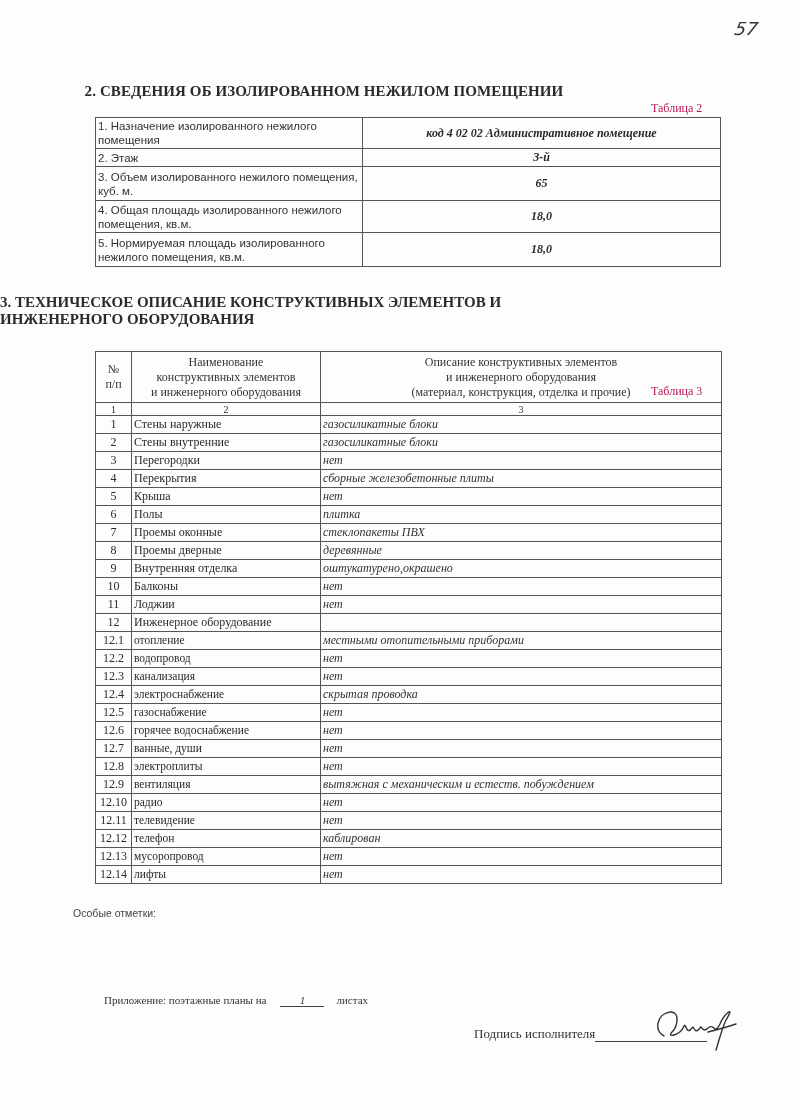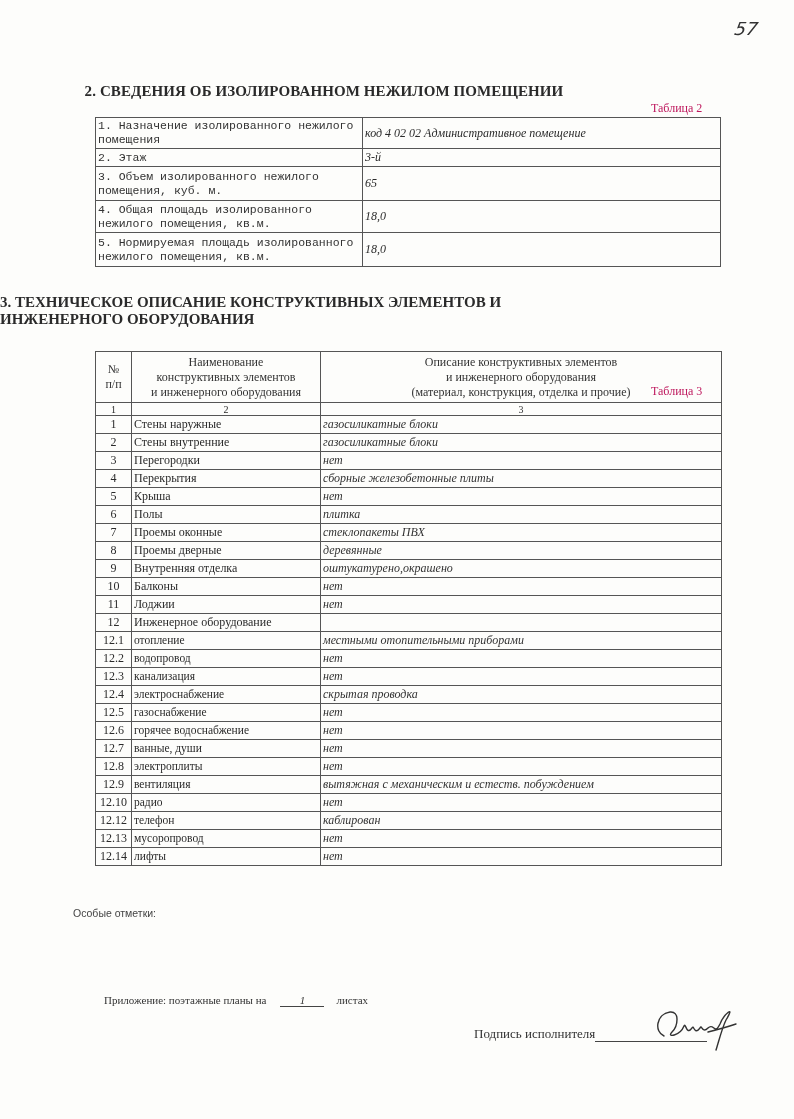--- a/index.html
+++ b/index.html
@@ -11,22 +11,22 @@
   .page-num { left: 735px; top: 18px; font-family: "DejaVu Sans", sans-serif; font-size: 18px; color: #333; font-style: italic; transform: skewX(-10deg); }
   .h2 { left: 0; width: 648px; top: 83px; text-align: center; font-weight: bold; font-size: 15px; letter-spacing: 0.1px; }
   .tcap { font-size: 12px; color: #be185d; }
   .tcap2 { left: 651px; top: 101px; }
   .tcap3 { left: 651px; top: 338px; margin-top: 46px; }
 
   table { border-collapse: collapse; position: absolute; }
   td { border: 1px solid #555; padding: 0 2px; font-size: 12px; vertical-align: middle; }
 
   #t2 { left: 95px; top: 117px; width: 626px; }
-  #t2 td.l { width: 262px; font-family: Liberation Mono, monospace; font-size: 11.5px; line-height: 14px; color: #333; }
-  #t2 td.v { text-align: left; font-style: italic; font-weight: normal; font-size: 12px; }
+  #t2 td.l { width: 262px; font-family: Liberation Sans, sans-serif; font-size: 11.5px; line-height: 14px; color: #333; }
+  #t2 td.v { text-align: center; font-style: italic; font-weight: bold; font-size: 12px; }
   #t2 tr.r1 td { height: 30px; }
   #t2 tr.r2 td { height: 17px; }
   #t2 tr.r3 td { height: 33px; }
   #t2 tr.r4 td { height: 31px; }
   #t2 tr.r5 td { height: 33px; }
 
   .h3 { left: 0; width: 794px; top: 294px; text-align: left; font-weight: bold; font-size: 15px; line-height: 17px; }
 
   #t3 { left: 95px; top: 351px; width: 627px; }
   #t3 td { height: 17px; line-height: 15px; }
@@ -212,20 +212,25 @@
         <td class="n">12.9</td>
         <td class="k sub">вентиляция</td>
         <td class="d">вытяжная с механическим и естеств. побуждением</td>
       </tr>
       <tr>
         <td class="n">12.10</td>
         <td class="k sub">радио</td>
         <td class="d">нет</td>
       </tr>
       <tr>
+        <td class="n">12.11</td>
+        <td class="k sub">телевидение</td>
+        <td class="d">нет</td>
+      </tr>
+      <tr>
         <td class="n">12.12</td>
         <td class="k sub">телефон</td>
         <td class="d">каблирован</td>
       </tr>
       <tr>
         <td class="n">12.13</td>
         <td class="k sub">мусоропровод</td>
         <td class="d">нет</td>
       </tr>
       <tr>

